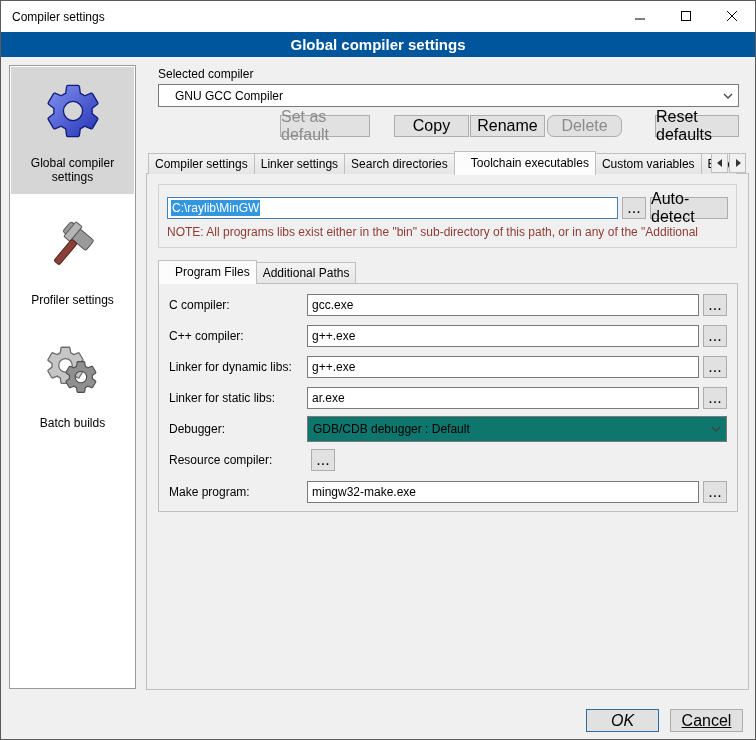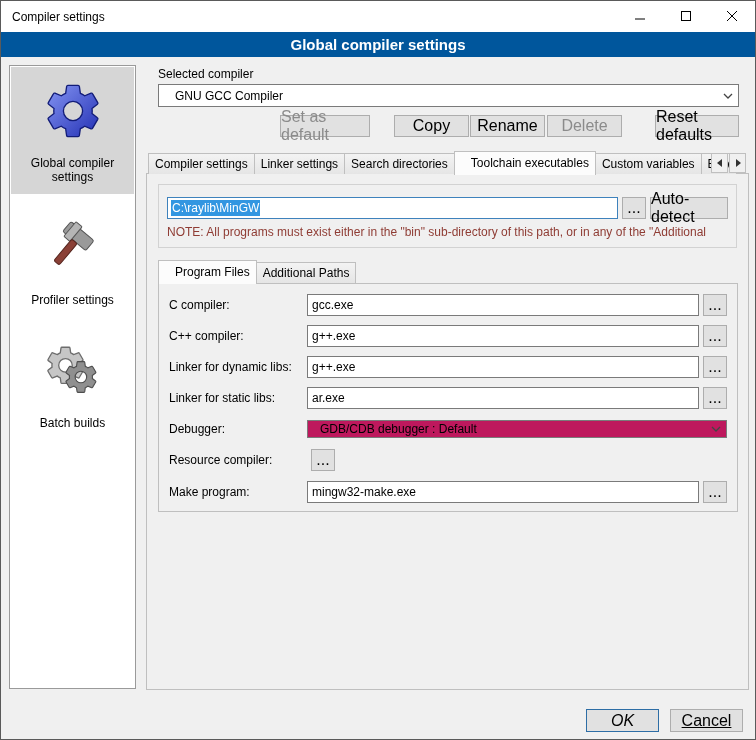--- a/index.html
+++ b/index.html
@@ -38,21 +38,21 @@
 
   
   .btn { height:22px; background:#e1e1e1; border:1px solid #adadad; font-size:16px;
          display:flex; align-items:center; justify-content:center; cursor:default; }
   .btn.disabled { color:#8b8b8b; }
   .btn-row { position:absolute; left:157px; top:114px; width:581px; display:flex;
              justify-content:flex-end; }
   .b-setdef { width:90px; margin-right:24px; }
   .b-copy   { width:75px; margin-right:1px; }
   .b-rename { width:75px; margin-right:2px; }
-  .b-delete { width:75px; margin-right:33px; }
+  .b-delete { width:75px; margin-right:33px;border-radius:7px; }
   .b-reset  { width:84px; }
 
   
   .tabstrip { position:absolute; left:147px; top:150px; height:23px; display:flex;
               align-items:flex-end; z-index:2; }
   .tab { height:21px; line-height:20px; padding:0 6px; white-space:nowrap;
          background:linear-gradient(#f3f3f3,#e5e5e5); border:1px solid #bfbfbf;
          border-bottom:none; margin-right:-1px; cursor:default; }
   .tab.active { height:24px; line-height:23px; background:#fcfcfc; position:relative;
                 z-index:3; margin-bottom:-1px;padding-left:16px; }
@@ -83,22 +83,22 @@
                     align-items:flex-end; height:23px; z-index:2; }
   .inner-panel { position:absolute; left:11px; top:109px; width:580px; height:229px;
                  border:1px solid #bfbfbf; background:#f0f0f0; }
 
   .prow { position:absolute; left:10px; right:10px; height:22px; display:flex;
           align-items:center; }
   .plabel { width:138px; }
   .ptext { flex:1; height:22px; border:1px solid #7a7a7a; background:#fff;
            padding:0 4px; font:12px "Liberation Sans", sans-serif; }
   .pbrowse { width:24px; height:22px; margin-left:4px; }
-  .pselect { flex:1; height:18px; border:1px solid #7a7a7a; background:#be185d;
-             display:flex; align-items:center; padding-left:12px; }
+  .pselect { flex:1; height:26px; border:1px solid #7a7a7a; background:#0f766e;
+             display:flex; align-items:center; padding-left:5px; }
 
   
   .footer-btn { position:absolute; top:708px; width:73px; height:23px; }
   .ok { left:585px; border:1px solid #2d6da5;font-style:italic; }
   .cancel { left:669px;text-decoration:underline; }
 </style>
 </head>
 <body>
 
 <svg width="0" height="0" style="position:absolute" aria-hidden="true">
@@ -221,21 +221,21 @@
   <div class="panel">
 
     <div class="groupbox">
       <div class="dir-row">
         <div class="dir-input">
           <span class="sel-text">C:\raylib\MinGW</span>
         </div>
         <div class="btn browse-sm">...</div>
         <div class="btn autodetect">Auto-detect</div>
       </div>
-      <div class="note">NOTE: All programs must exist either in the "bin" sub-directory of this path, or in any of the "Additional</div>
+      <div class="note">NOTE: All programs libs exist either in the "bin" sub-directory of this path, or in any of the "Additional</div>
     </div>
 
     <div class="inner-tabstrip">
       <div class="tab active">Program Files</div>
       <div class="tab">Additional Paths</div>
     </div>
 
     <div class="inner-panel">
 
       <div class="prow" style="top:10px">

